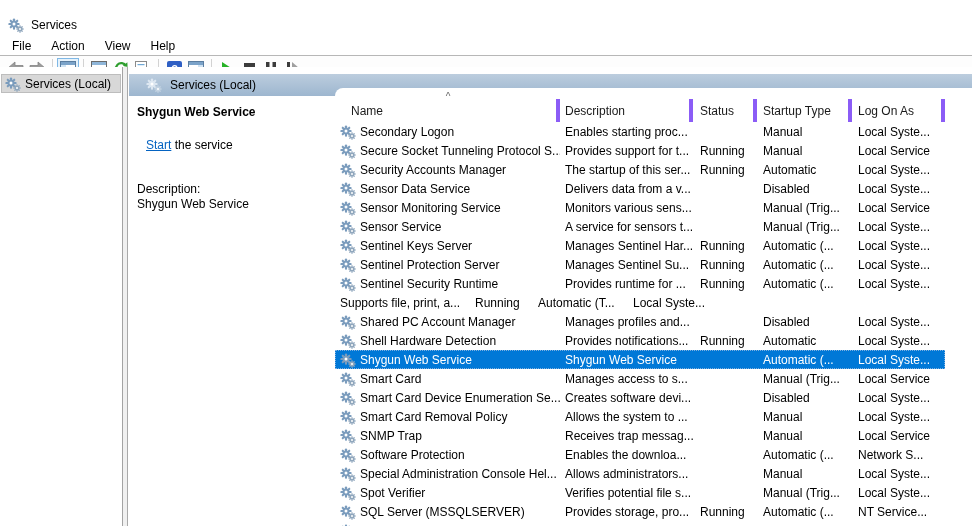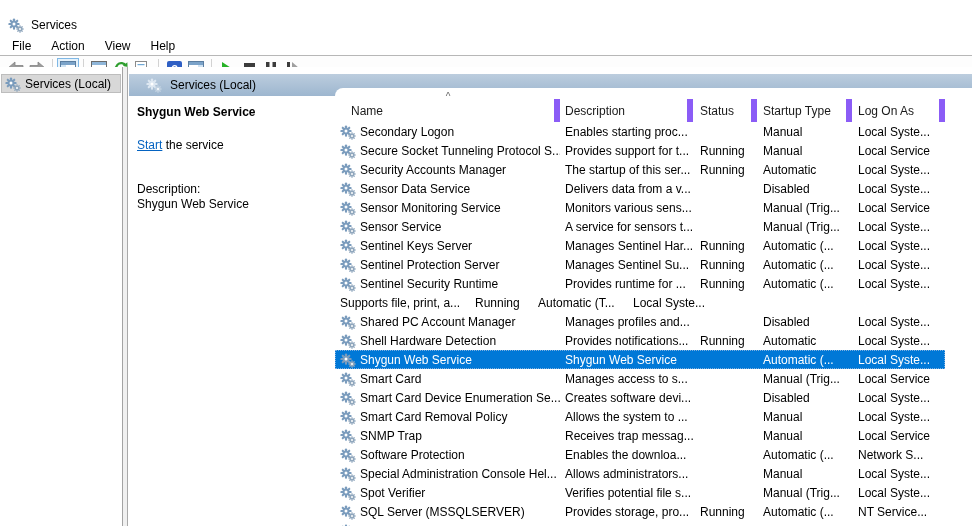--- a/index.html
+++ b/index.html
@@ -22,28 +22,28 @@
   .tree-pane{position:absolute;left:0;top:0;bottom:0;width:122px;background:#fff;}
   .tree-item{margin:7px 1px 0 1px;height:19px;display:flex;align-items:center;gap:4px;
     background:#d8d8d8;border:1px solid #bdbdbd;box-sizing:border-box;padding-left:3px;}
   .splitter{position:absolute;left:122px;top:0;bottom:0;width:6px;background:#f0f0f0;
     border-left:1px solid #a3a3a3;border-right:1px solid #a9a9a9;box-sizing:border-box;}
   .right{position:absolute;left:128px;right:0;top:0;bottom:0;background:#fff;}
   .headerbar{position:absolute;left:1px;right:0;top:7px;height:22px;
     background:linear-gradient(#bccdde,#9db6cf);display:flex;align-items:center;gap:8px;padding-left:17px;z-index:1;}
   
   .svc-title{position:absolute;left:9px;top:38px;font-weight:bold;}
-  .start-line{position:absolute;left:9px;top:71px;}
+  .start-line{position:absolute;left:18px;top:71px;}
   .link{color:#0563c1;text-decoration:underline;cursor:pointer;}
   .desc-block{position:absolute;left:9px;top:115px;line-height:15px;}
   
   .list-panel{position:absolute;left:207px;top:21px;right:0;bottom:0;background:#fff;
     border-top-left-radius:8px;overflow:hidden;z-index:2;}
   .lheader{position:relative;height:34px;display:flex;align-items:flex-end;}
-  .hcell{height:23px;box-sizing:border-box;border-right:6px solid #8b5cf6;display:flex;align-items:center;
+  .hcell{height:23px;box-sizing:border-box;border-right:4px solid #8b5cf6;display:flex;align-items:center;
     white-space:nowrap;overflow:hidden;color:#1a1a1a;}
   .h-name{width:225px;padding-left:16px;}
   .h-desc{width:133px;padding-left:5px;}
   .h-status{width:64px;padding-left:7px;}
   .h-startup{width:95px;padding-left:6px;text-align:right;}
   .h-logon{width:93px;padding-left:6px;}
   .sort-caret{position:absolute;top:3px;left:98px;width:30px;text-align:center;font-size:10px;color:#666;}
   .rows{position:absolute;left:0;right:0;top:34px;bottom:0;overflow:hidden;}
   .row{height:19px;display:flex;align-items:center;width:610px;box-sizing:border-box;}
   .row>div{white-space:nowrap;overflow:hidden;box-sizing:border-box;}

